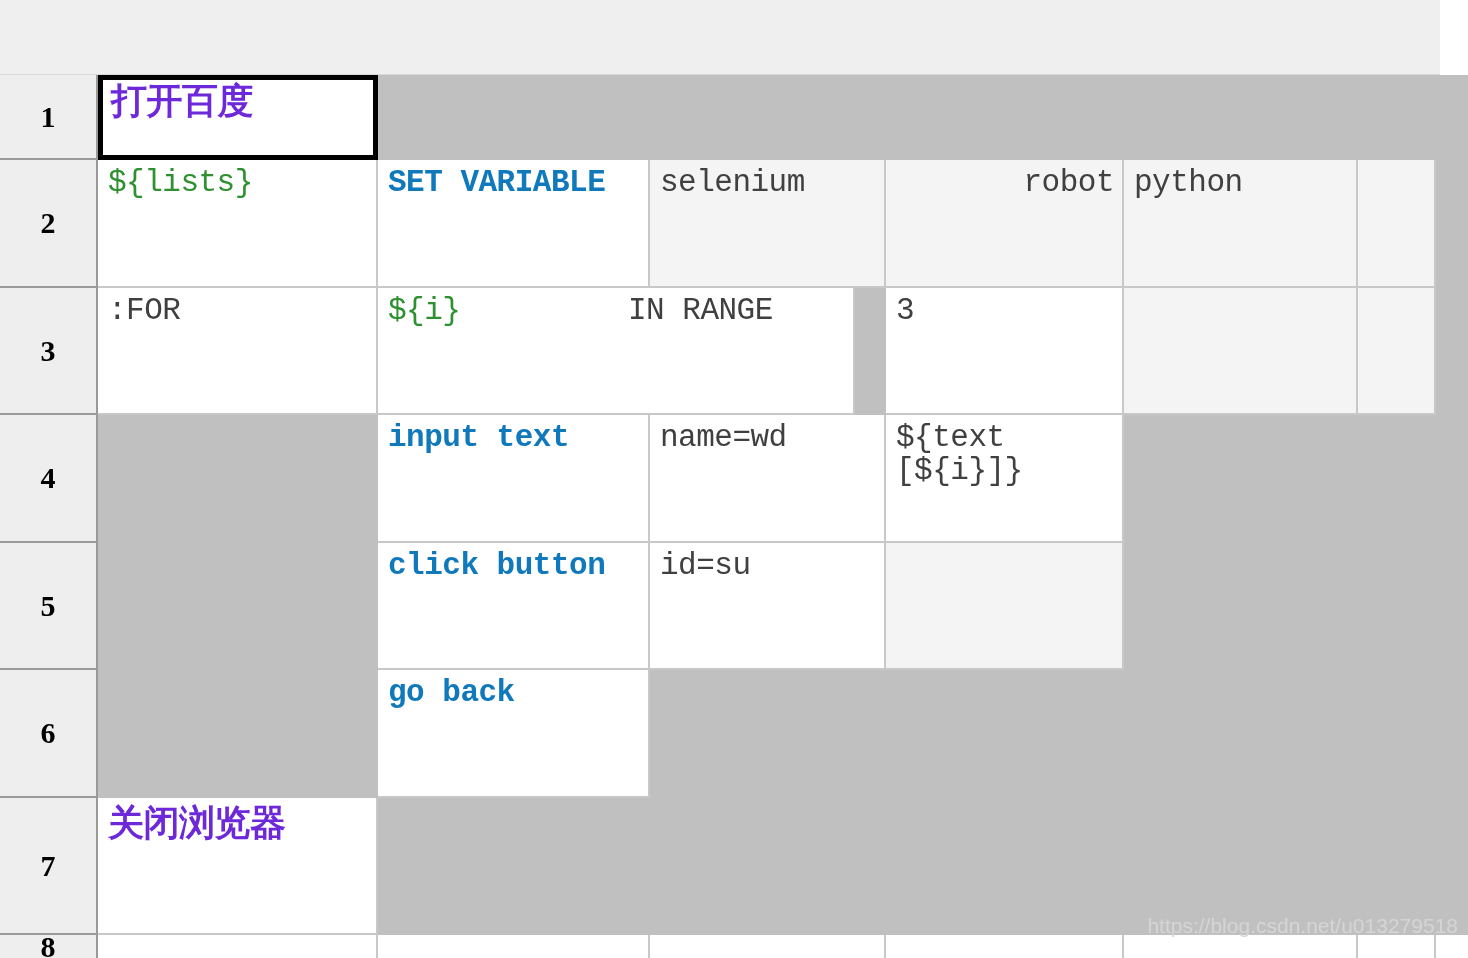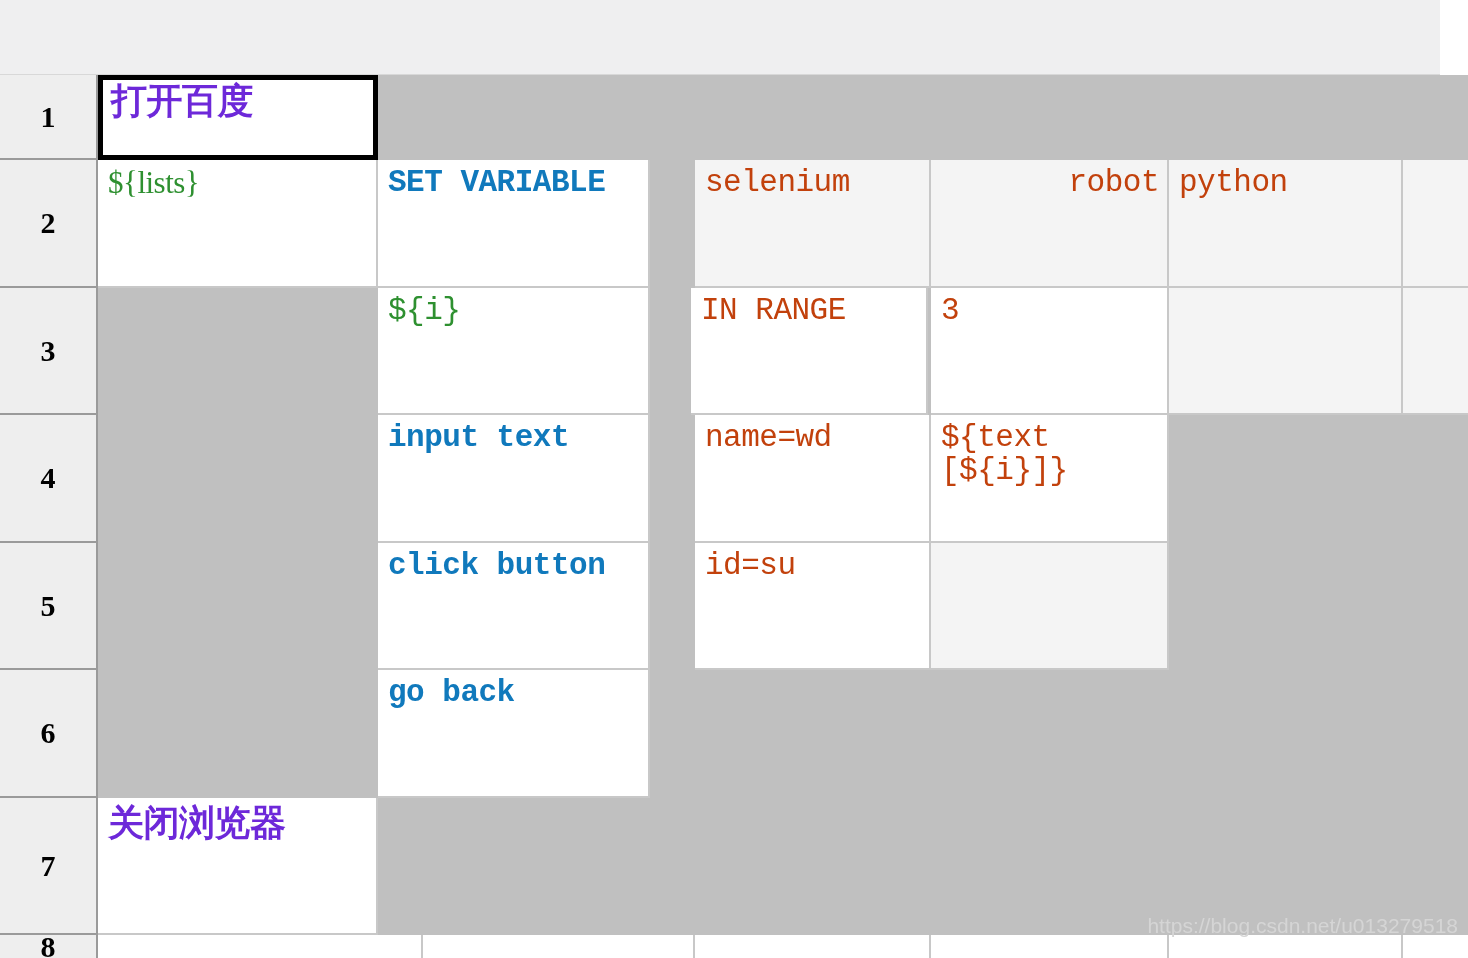--- a/index.html
+++ b/index.html
@@ -97,21 +97,21 @@
     overflow: hidden;
     white-space: pre-wrap;
     word-break: break-all;
   }
 
   
   .c-white  { background: #ffffff; border-right: 2px solid #c8c8c8; border-bottom: 2px solid #c8c8c8; }
   .c-alt    { background: #f4f4f4; border-right: 2px solid #c8c8c8; border-bottom: 2px solid #c8c8c8; }
   .c-empty  { background: #c0c0c0; border: 0; }
 
-  .t-black { color: #c2410c; margin-left: 45px; }
+  .t-black { color: #404040; }
   .t-blue  { color: #1079bc; font-weight: bold; }
   .t-green { color: #2e9030; }
   .t-name  { color: #6d28d9; font-weight: bold; }
 
   
   .selected {
     background: #ffffff;
     border: 5px solid #000000;
     padding: 2px 6px 0 8px;
   }
@@ -158,34 +158,35 @@
           <div class="cell c-empty t-black" style="left: 552px; width: 236px;"></div>
           <div class="cell c-empty t-black" style="left: 788px; width: 238px;"></div>
           <div class="cell c-empty t-black" style="left: 1026px; width: 234px;"></div>
           <div class="cell c-empty t-black" style="left: 1260px; width: 78px;"></div>
         </div>
       </div>
       <div class="row" style="top: 85px; height: 128px;">
         <div class="rowhead">2</div>
         <div class="cells">
           <div class="filler" style="left: 0px; width: 1370px;"></div>
-          <div class="cell c-white t-green" style="left: 0px; width: 280px; font-family: Liberation Serif, serif;">${lists}</div>
+          <div class="cell c-white t-green" style="left: 0px; width: 280px;">${lists}</div>
           <div class="cell c-white t-blue" style="left: 280px; width: 272px;">SET VARIABLE</div>
           <div class="cell c-alt t-black" style="left: 552px; width: 236px;">selenium</div>
           <div class="cell c-alt t-black" style="left: 788px; width: 238px; text-align: right;">robot</div>
           <div class="cell c-alt t-black" style="left: 1026px; width: 234px;">python</div>
           <div class="cell c-alt t-black" style="left: 1260px; width: 78px;"></div>
         </div>
       </div>
       <div class="row" style="top: 213px; height: 127px;">
         <div class="rowhead">3</div>
         <div class="cells">
           <div class="filler" style="left: 0px; width: 1370px;"></div>
+          <div class="cell c-white t-black" style="left: 0px; width: 280px;">:FOR</div>
           <div class="cell c-white t-green" style="left: 280px; width: 272px;">${i}</div>
-          <div class="cell c-white t-black" style="left: 548px; width: 237px;">IN RANGE</div>
+          <div class="cell c-white t-black" style="left: 520px; width: 237px;">IN RANGE</div>
           <div class="cell c-white t-black" style="left: 788px; width: 238px;">3</div>
           <div class="cell c-alt t-black" style="left: 1026px; width: 234px;"></div>
           <div class="cell c-alt t-black" style="left: 1260px; width: 78px;"></div>
         </div>
       </div>
       <div class="row" style="top: 340px; height: 128px;">
         <div class="rowhead">4</div>
         <div class="cells">
           <div class="filler" style="left: 0px; width: 1370px;"></div>
           <div class="cell c-empty t-black" style="left: 0px; width: 280px;"></div>

